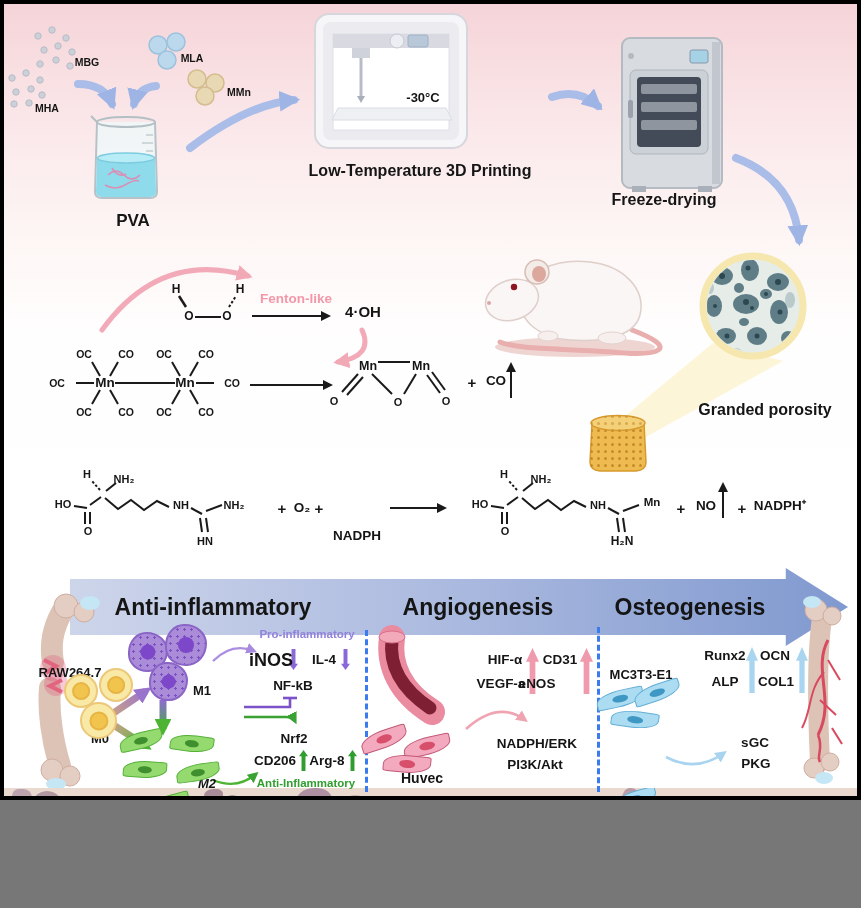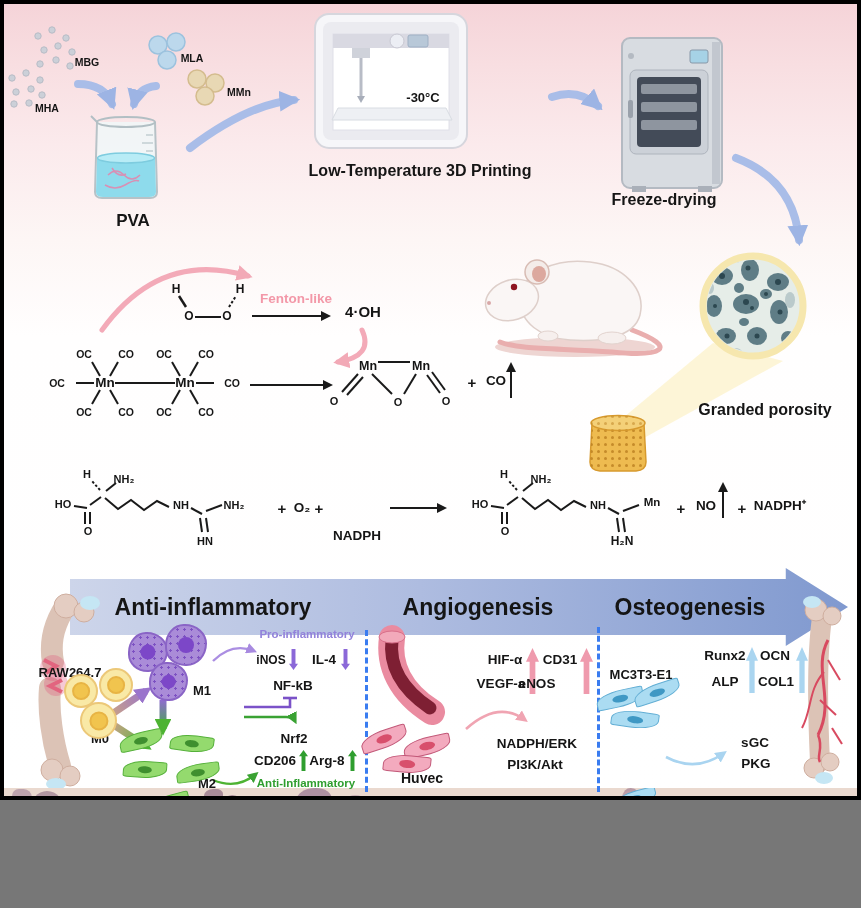--- a/index.html
+++ b/index.html
@@ -436,23 +436,23 @@
   <div class="t" style="left:742px;top:508px;font-size:15px;">+</div>
   <div class="t" style="left:780px;top:506px;font-size:13.5px;">NADPH⁺</div>
 
   <div class="t" style="left:213px;top:607px;font-size:23px;">Anti-inflammatory</div>
   <div class="t" style="left:690px;top:607px;font-size:23px;">Osteogenesis</div>
   <div class="t" style="left:478px;top:607px;font-size:23px;">Angiogenesis</div>
 
   <div class="t" style="left:70px;top:672px;font-size:13px;">RAW264.7</div>
   <div class="t" style="left:100px;top:738px;font-size:13px;">M0</div>
   <div class="t" style="left:202px;top:690px;font-size:13px;">M1</div>
-  <div class="t" style="left:207px;top:783px;font-size:13px;">M2</div>
+  <div class="t" style="left:207px;top:783px;font-size:13px;font-style:italic;">M2</div>
   <div class="t" style="left:307px;top:635px;font-size:11.5px;color:#9282da;">Pro-inflammatory</div>
-  <div class="t" style="left:271px;top:660px;font-size:12px;">iNOS</div>
+  <div class="t" style="left:271px;top:660px;font-size:18px;">iNOS</div>
   <div class="t" style="left:324px;top:660px;font-size:13.5px;">IL-4</div>
   <div class="t" style="left:293px;top:686px;font-size:13.5px;">NF-kB</div>
   <div class="t" style="left:294px;top:739px;font-size:13.5px;">Nrf2</div>
   <div class="t" style="left:275px;top:761px;font-size:13.5px;">CD206</div>
   <div class="t" style="left:327px;top:761px;font-size:13.5px;">Arg-8</div>
   <div class="t" style="left:306px;top:784px;font-size:11.5px;color:#2f9e2f;">Anti-Inflammatory</div>
 
   <div class="t" style="left:505px;top:660px;font-size:13.5px;">HIF-α</div>
   <div class="t" style="left:560px;top:660px;font-size:13.5px;">CD31</div>
   <div class="t" style="left:501px;top:684px;font-size:13.5px;">VEGF-a</div>

